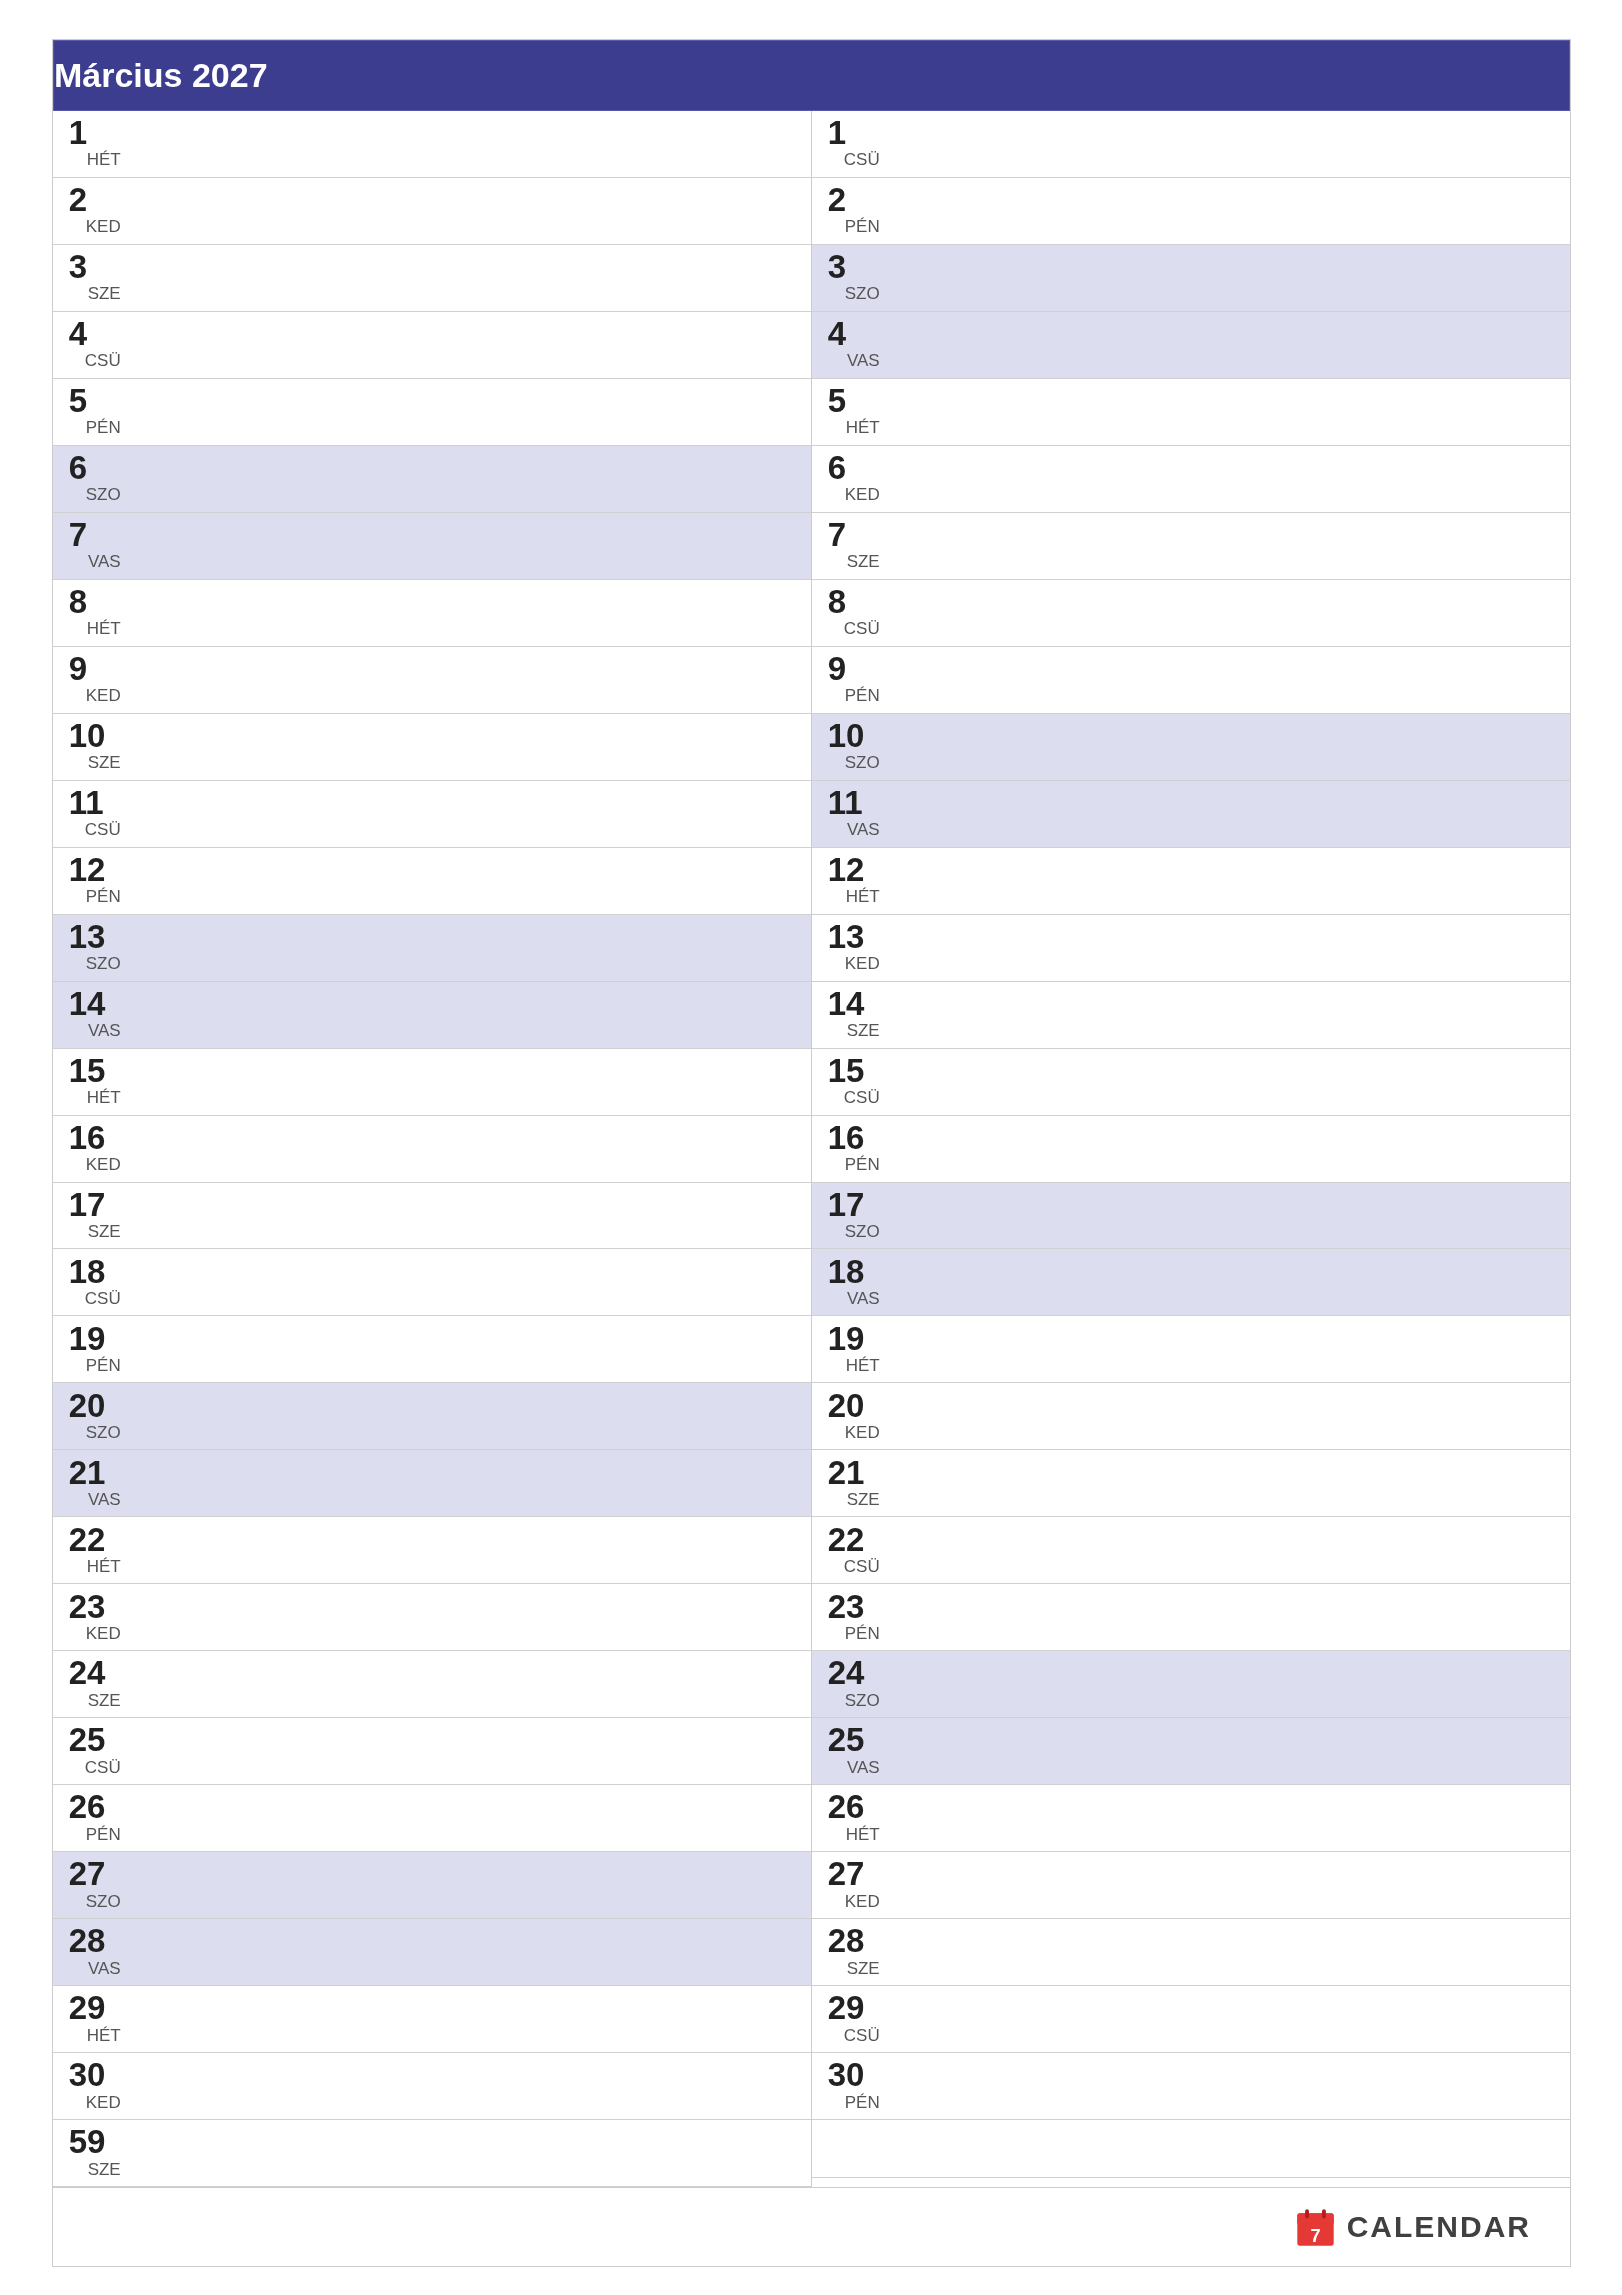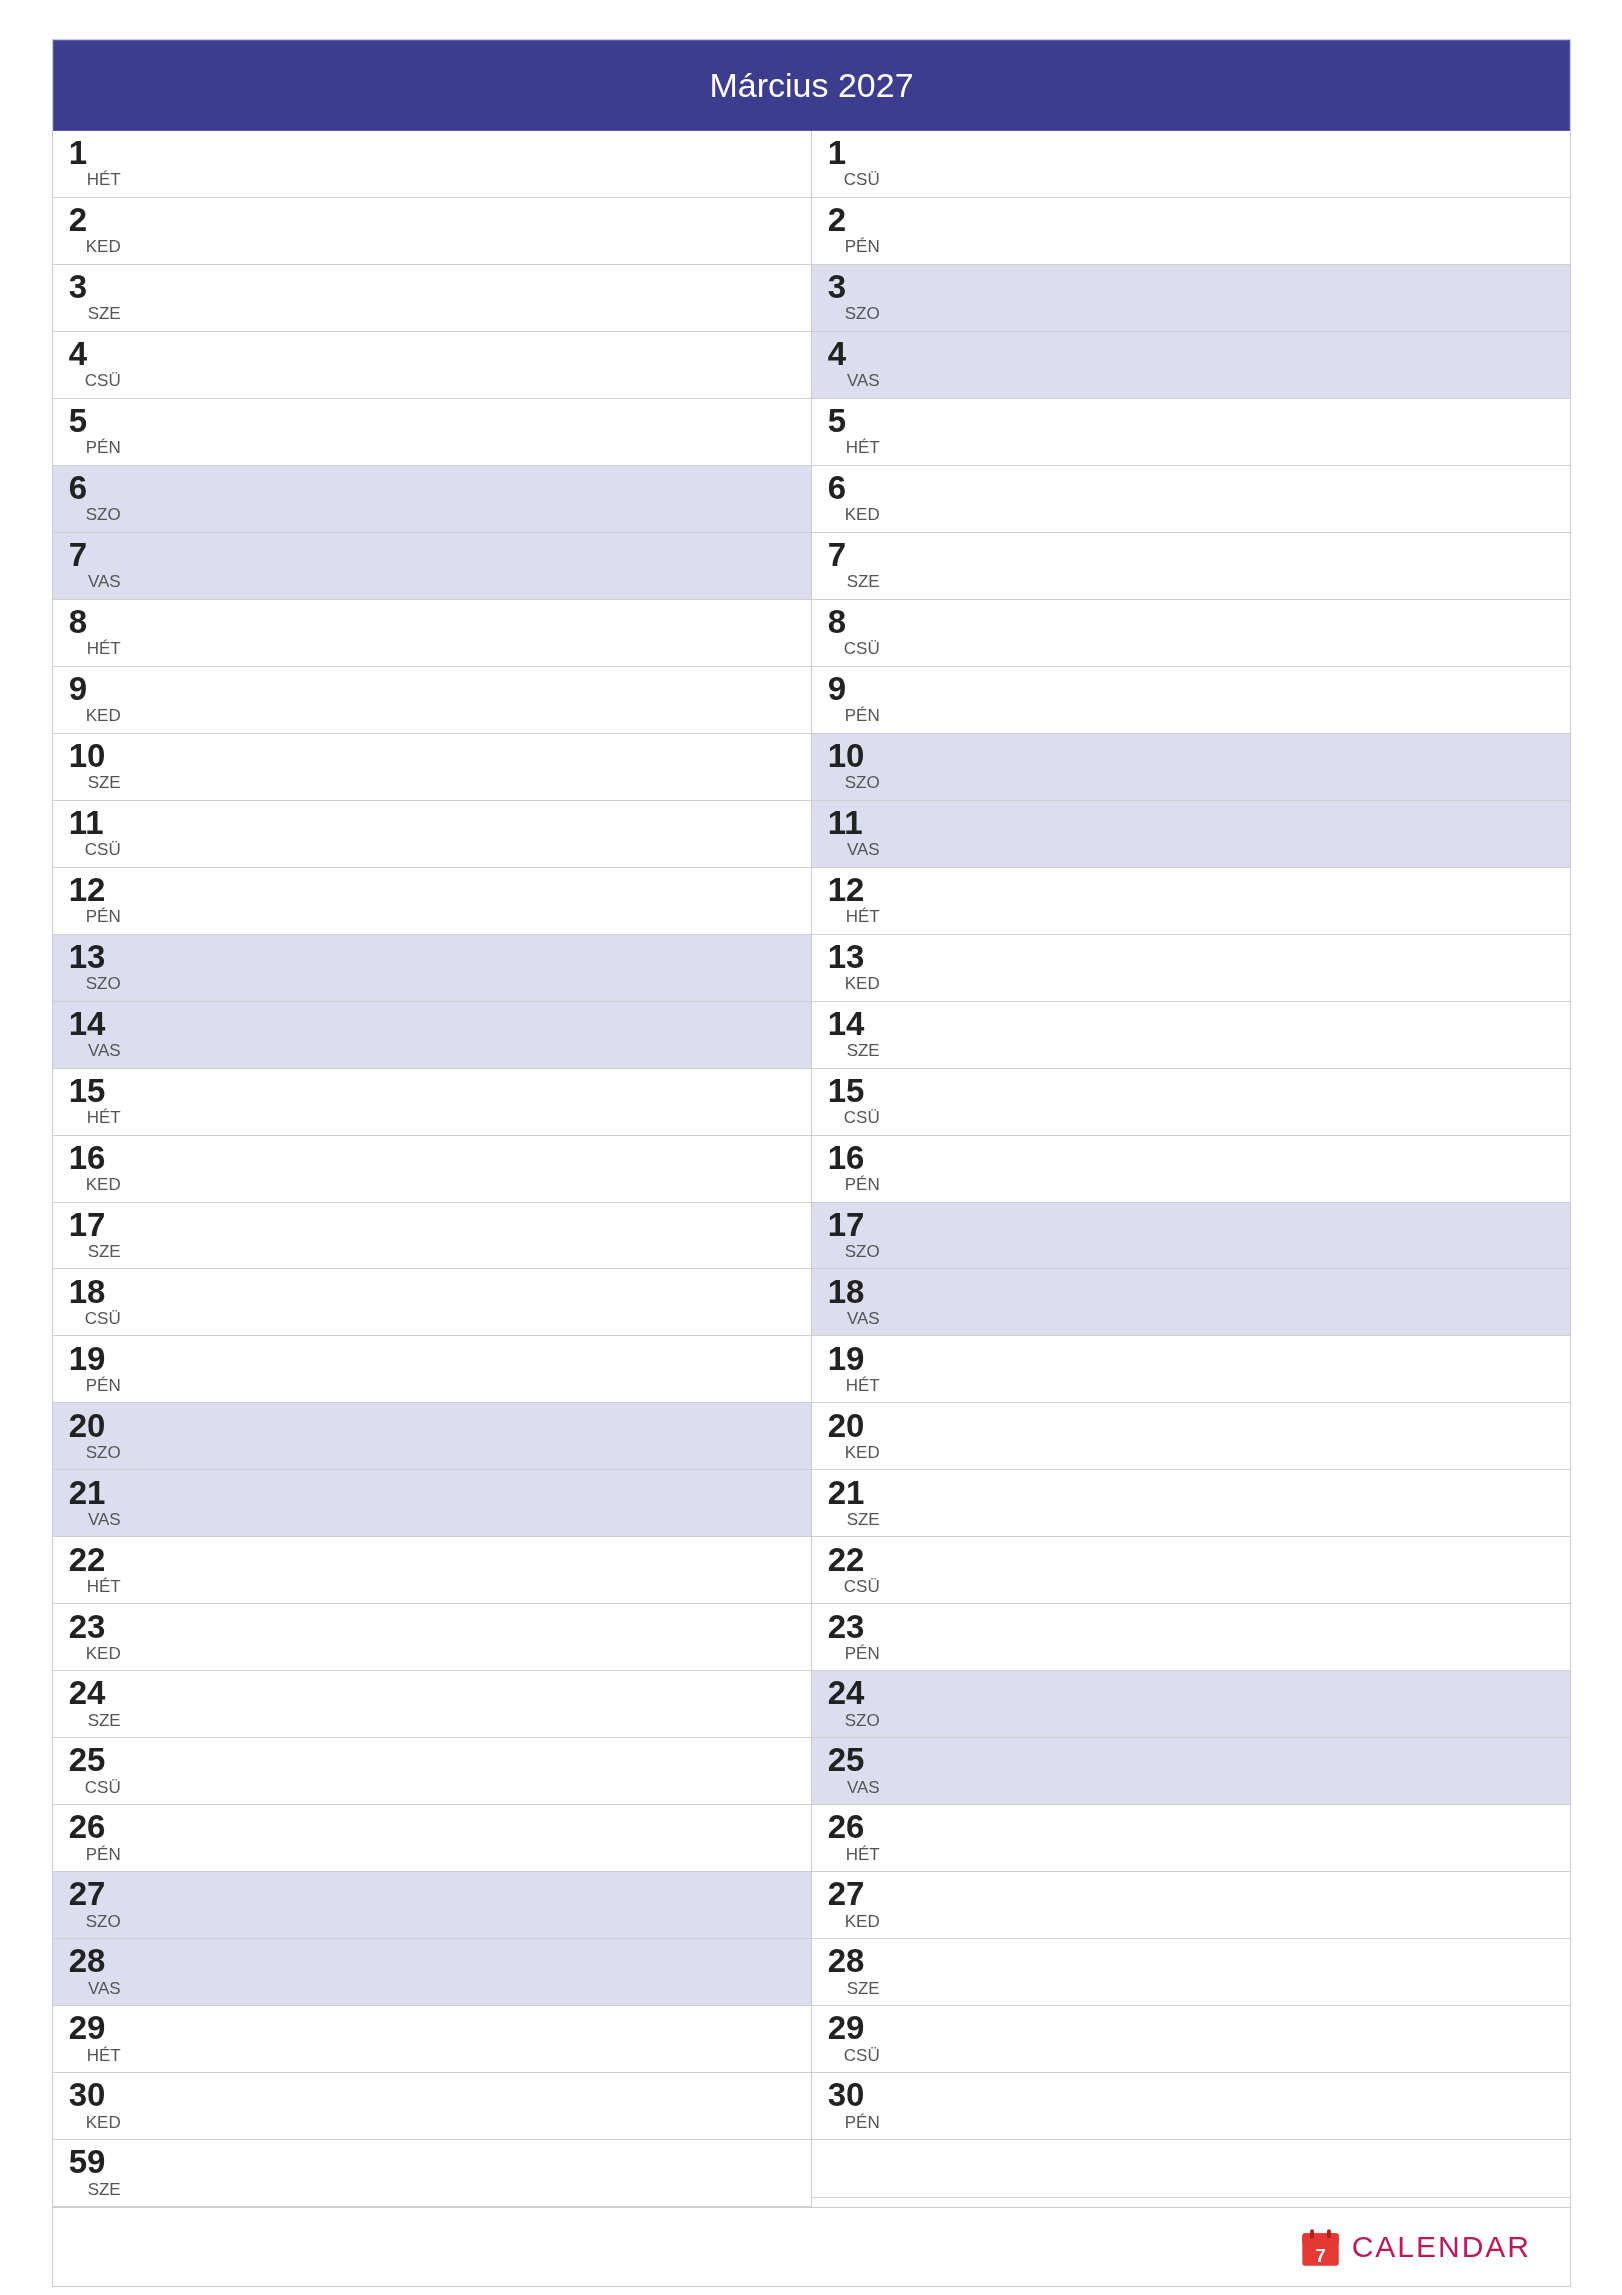--- a/index.html
+++ b/index.html
@@ -15,24 +15,23 @@
       border: 1.3px solid #ccc;
     }
     .header-row {
       display: flex;
       width: 100%;
     }
     .header-cell {
       flex: 1;
       background: #3d3d8f;
       color: #fff;
-      text-align: center;
       font-size: 34px;
-      font-weight: normal;
-      padding: 25px 0;
+      font-weight: bold;
+      padding: 15px 0;
       border: 0.7px solid #5a5aaa;
     }
     .days-container {
       display: flex;
       width: 100%;
     }
     .month-column {
       flex: 1;
       border-right: 1.3px solid #ccc;
     }
@@ -91,22 +90,22 @@
       display: flex;
       align-items: center;
       gap: 11.8px;
     }
     .brand-icon {
       width: 39px;
       height: 39px;
     }
     .brand-text {
       font-size: 30px;
-      font-weight: normal;
-      color: #be185d;
+      font-weight: bold;
+      color: #404040;
       letter-spacing: 2px;
     }
   </style>
 </head>
 <body>
 
 <div class="calendar-container">
   <div class="header-row">
     <div class="header-cell">Március 2027</div>
   </div>

